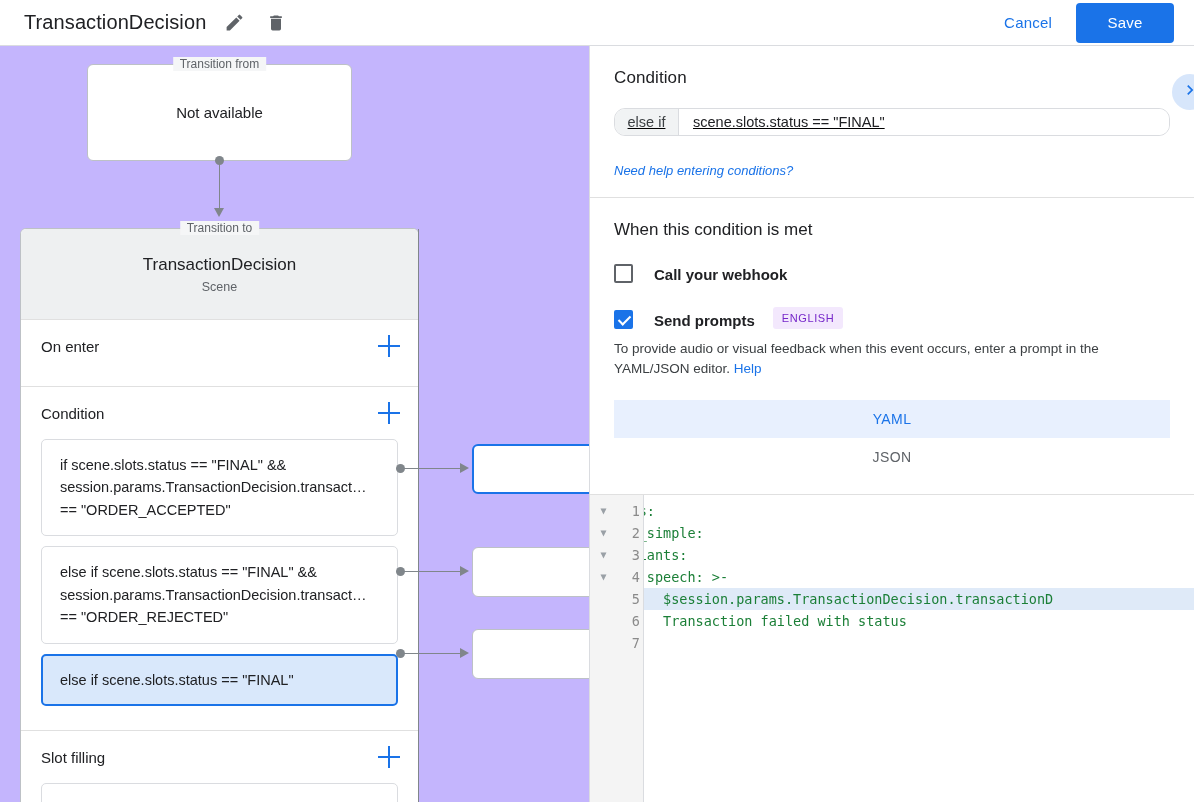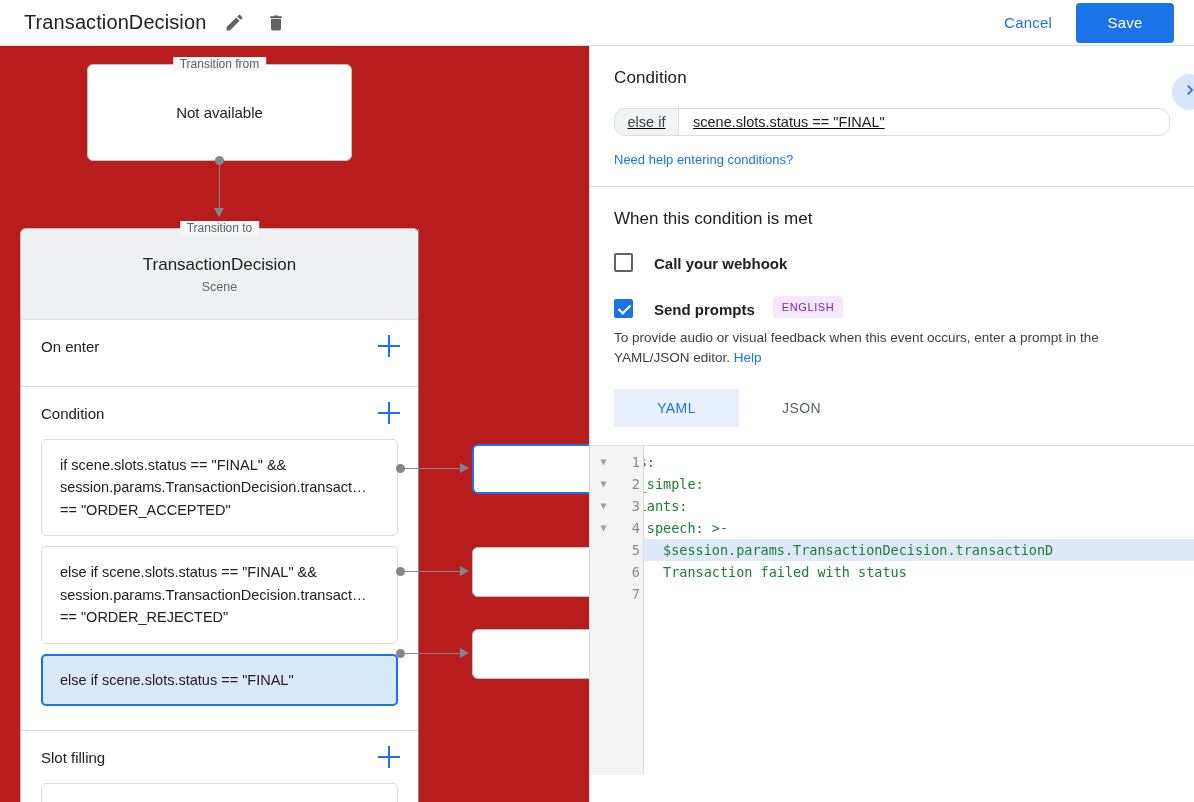--- a/index.html
+++ b/index.html
@@ -40,21 +40,21 @@
     background: #1a73e8; color: #fff; border: none;
     border-radius: 4px; height: 40px; min-width: 98px;
     font-size: 15px; letter-spacing: .2px; cursor: pointer;
     font-family: inherit;
   }
 
   
   .canvas {
     position: absolute; left: 0; top: 46px;
     width: 589px; height: 756px;
-    background: #b91c1c;
+    background: #c4b5fd;
     overflow: hidden;
   }
   
   .fs-box { position: absolute; }
   .fs-legend {
     position: absolute; top: -8px; left: 50%; transform: translateX(-50%);
     background: #f5f6f7; padding: 0 7px;
     font-size: 12px; color: #5f6368; white-space: nowrap;
   }
 
@@ -175,23 +175,24 @@
     display: flex; align-items: center; justify-content: center;
     font-size: 14.5px; color: #3c4043;
     border-right: 1px solid #dadce0; flex: none;
   }
   .cond-input {
     flex: 1; border: none; outline: none; padding: 0 14px;
     font-size: 14.5px; color: #202124; font-family: inherit;
     background: #fff;
   }
   .help-link {
-    display: inline-block; margin-top: 16px;
+    display: inline-block; margin-top: 27px;
     font-size: 13px; color: #1a73e8; cursor: pointer;
     text-decoration: none;
+    font-style: italic;
   }
 
   .rp-heading2 { font-size: 17px; color: #202124; }
   .check-row { display: flex; align-items: flex-end; margin-top: 24px; }
   .cbox {
     width: 19px; height: 19px; border: 2px solid #5f6368;
     border-radius: 2px; background: #fff; cursor: pointer; flex: none;
   }
   .cbox.checked {
     background: #1a73e8; border-color: #1a73e8; position: relative;
@@ -205,21 +206,21 @@
   .lang-badge {
     margin-left: 18px; background: #f3e8fd; color: #7627c9;
     font-size: 11px; letter-spacing: .6px; padding: 5px 9px;
     border-radius: 3px;
   }
   .desc-text {
     margin-top: 10px; font-size: 13.5px; color: #3c4043; line-height: 1.5;
   }
   .desc-text a { color: #1a73e8; text-decoration: none; cursor: pointer; }
 
-  .tabs { display: flex; margin-top: 20px; }
+  .tabs { display: flex; margin-top: 20px; flex-direction: column; }
   .tab {
     min-width: 125px; height: 38px; display: flex;
     align-items: center; justify-content: center;
     font-size: 14px; color: #5f6368; cursor: pointer;
     letter-spacing: .4px;
   }
   .tab.active { background: #e8f0fe; color: #1a73e8; }
 
   .editor {
     margin-top: 0; border-top: 1px solid #e0e0e0;

